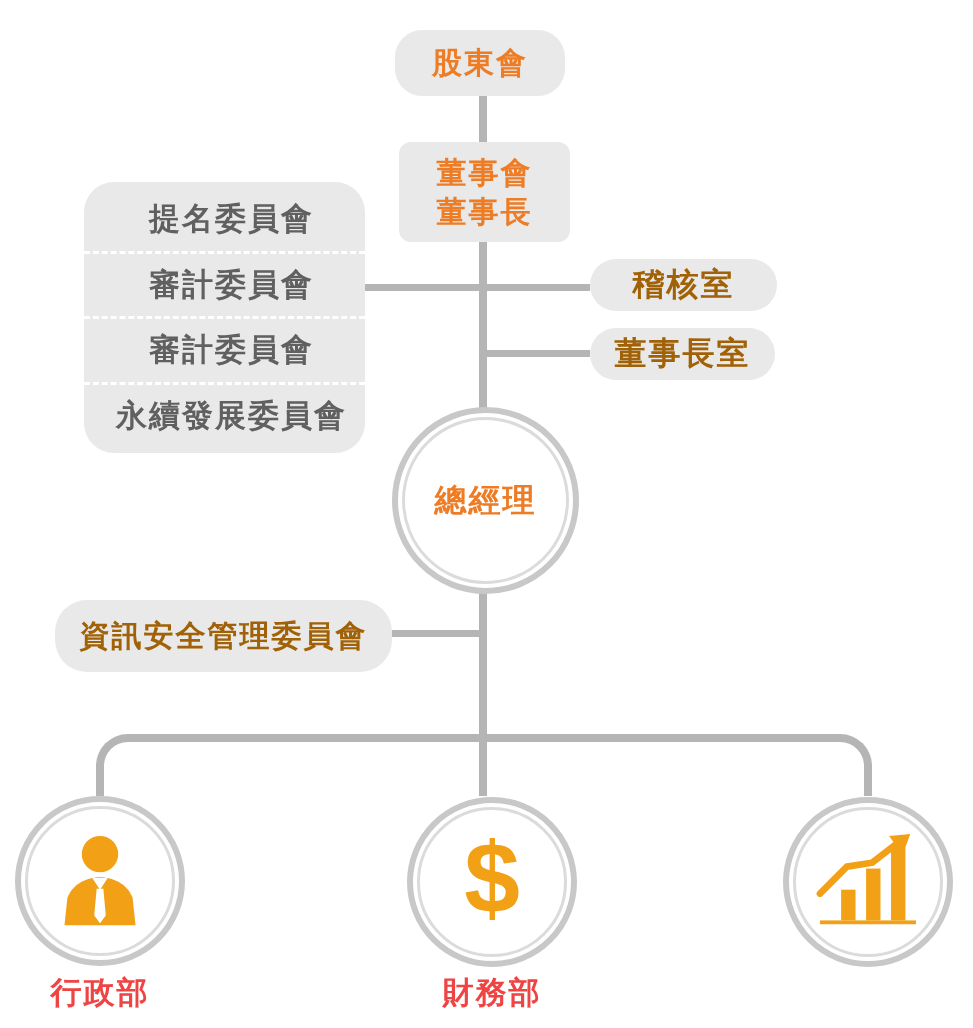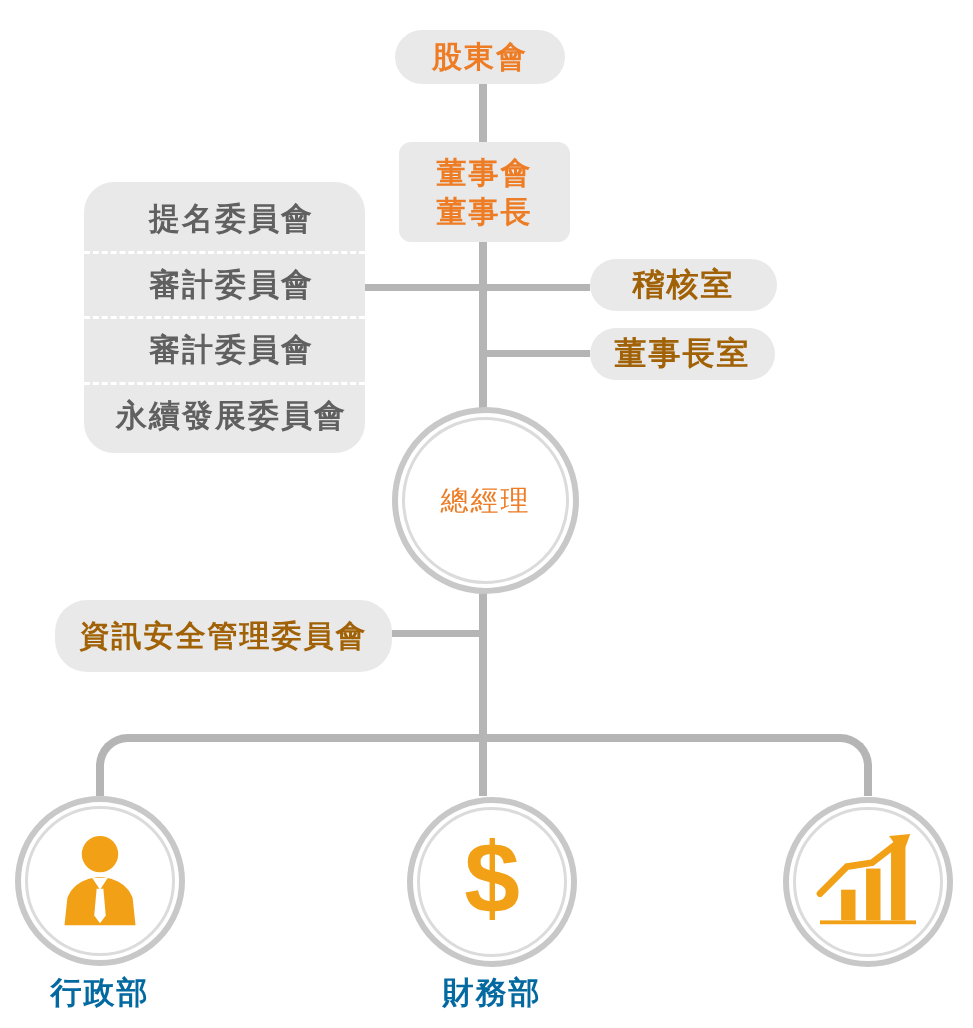--- a/index.html
+++ b/index.html
@@ -38,46 +38,46 @@
   .circle {
     position:absolute; background:#ffffff; border:6px solid #c8c8c8;
     border-radius:50%; box-sizing:border-box;
   }
   .ring-inner {
     position:absolute; inset:4px; border:3px solid #dbdbdb; border-radius:50%;
   }
   .circle-content {
     position:absolute; inset:0; display:flex; align-items:center; justify-content:center;
   }
-  .gm-text { font-size:28px; font-weight:normal; letter-spacing:2px; }
+  .gm-text { font-size:32px; font-weight:bold; letter-spacing:2px; }
   .dollar-glyph {
     font-size:100px; font-weight:bold; color:#f2a116; line-height:1;
     transform:translateY(-4px);
   }
   .dept-label {
     position:absolute; top:972px; text-align:center; font-size:31px; font-weight:bold;
-    color:#0369a1; letter-spacing:2px;
+    color:#ef4444; letter-spacing:2px;
   }
   .board-line { line-height:1.3; text-align:center; }
 </style>
 </head>
 <body>
 
 <div class="canvas">
 
   <div class="line" style="left:479px; top:80px; width:8px; height:64px;"></div>
   <div class="line" style="left:479px; top:240px; width:8px; height:170px;"></div>
   <div class="line" style="left:365px; top:284px; width:225px; height:7px;"></div>
   <div class="line" style="left:483px; top:350px; width:107px; height:7px;"></div>
   <div class="line" style="left:479px; top:592px; width:8px; height:146px;"></div>
   <div class="line" style="left:392px; top:630px; width:91px; height:7px;"></div>
   <div class="branch"></div>
   <div class="line" style="left:479px; top:738px; width:8px; height:58px;"></div>
 
-  <div class="pill orange-text" style="left:395px; top:30px; width:170px; height:54px; border-radius:27px; font-size:30px;">
+  <div class="pill orange-text" style="left:395px; top:30px; width:170px; height:66px; border-radius:27px; font-size:30px;">
     <span>股東會</span>
   </div>
 
   <div class="pill orange-text" style="left:399px; top:142px; width:171px; height:100px; border-radius:12px; font-size:30px;">
     <div class="board-line">
       <div>董事會</div>
       <div>董事長</div>
     </div>
   </div>
 

